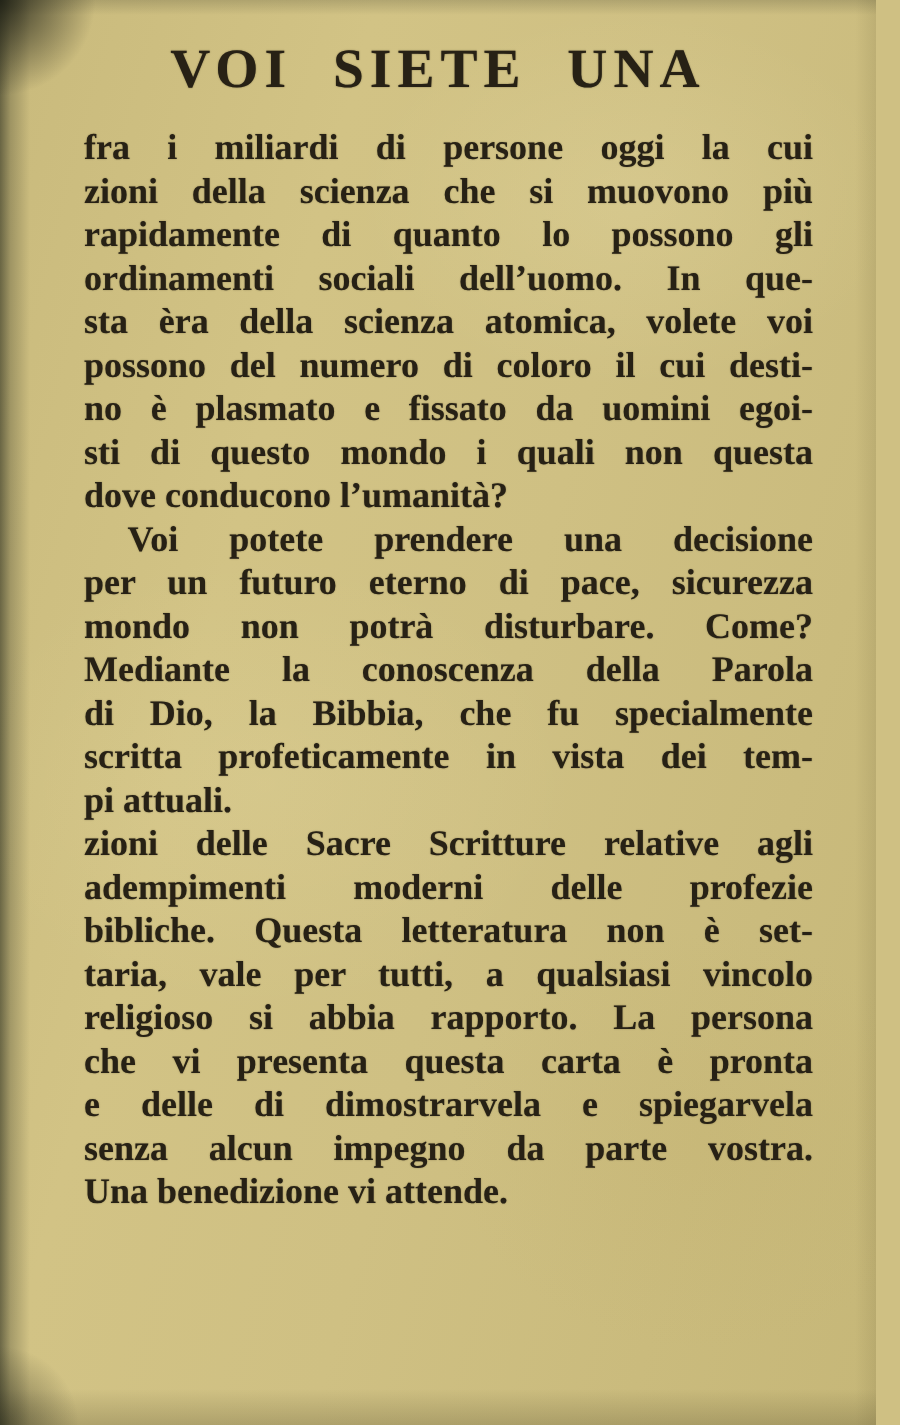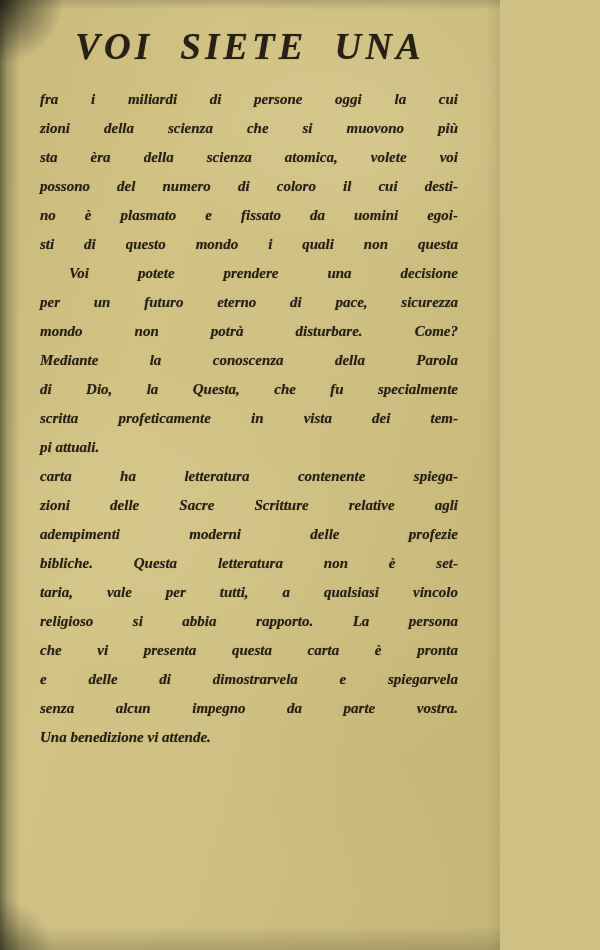--- a/index.html
+++ b/index.html
@@ -11,30 +11,29 @@
   html, body {
     width: 600px; height: 950px;
     overflow: hidden;
   }
   body {
     font-family: "Liberation Serif", "DejaVu Serif", serif;
     background: var(--paper);
   }
   .card {
     position: relative;
-    width: 500px; height: 950px;
+    width: 584px; height: 950px;
     background:
       
       radial-gradient(ellipse 260px 180px at 72% 14%, rgba(255,246,200,0.14), transparent 70%),
       radial-gradient(ellipse 300px 220px at 30% 55%, rgba(255,246,200,0.10), transparent 70%),
       radial-gradient(ellipse 240px 200px at 80% 80%, rgba(190,170,100,0.18), transparent 70%),
       
       linear-gradient(105deg, #c9ba7c 0%, #d2c385 30%, #cfc083 55%, #cabb7d 80%, #c6b778 100%);
     background-color: var(--paper);
-    font-style: italic;
   }
   
   .card::before {
     content: "";
     position: absolute; inset: 0;
     pointer-events: none;
     background:
       radial-gradient(circle 85px at 0px 0px, rgba(25,27,18,0.85), rgba(25,27,18,0.0) 75%),
       radial-gradient(circle 70px at 0px 950px, rgba(35,37,24,0.55), rgba(35,37,24,0.0) 75%),
       linear-gradient(to right, rgba(45,48,32,0.62) 0px, rgba(45,48,32,0.28) 7px, rgba(45,48,32,0.0) 20px),
@@ -50,23 +49,23 @@
     font-size: 37px;
     font-weight: bold;
     line-height: 42px;
     letter-spacing: 4px;
     word-spacing: 14px;
     color: var(--ink);
     text-shadow: 0 0 1px rgba(35,28,12,0.55);
   }
   .text-block {
     position: relative;
-    margin: 17px 42px 0 40px; 
+    margin: 17px 42px 0 56px; 
     color: var(--ink);
-    font-size: 15px;
+    font-size: 24px;
     font-weight: bold;
     line-height: 29px;
     text-shadow: 0 0 1px rgba(35,28,12,0.45);
   }
   .line {
     text-align: justify;
     text-align-last: justify;
     text-justify: inter-word;
     white-space: nowrap;
   }
@@ -79,36 +78,38 @@
 </style>
 </head>
 <body>
 
 <div class="card">
   <h1 class="title">VOI SIETE UNA</h1>
   <main class="text-block">
       <div>
         <div class="line">fra i miliardi di persone oggi la cui</div>
         <div class="line">zioni della scienza che si muovono più</div>
+        <div class="line">rapidamente di quanto lo possono gli</div>
+        <div class="line">ordinamenti sociali dell’uomo. In que-</div>
         <div class="line">sta èra della scienza atomica, volete voi</div>
         <div class="line">possono del numero di coloro il cui desti-</div>
         <div class="line">no è plasmato e fissato da uomini egoi-</div>
         <div class="line">sti di questo mondo i quali non questa</div>
+        <div class="line last-line">dove conducono l’umanità?</div>
       </div>
       <div>
         <div class="line first-line">Voi potete prendere una decisione</div>
         <div class="line">per un futuro eterno di pace, sicurezza</div>
         <div class="line">mondo non potrà disturbare. Come?</div>
         <div class="line">Mediante la conoscenza della Parola</div>
-        <div class="line">di Dio, la Questa, che fu specialmente</div>
+        <div class="line">di Dio, la Bibbia, che fu specialmente</div>
         <div class="line">scritta profeticamente in vista dei tem-</div>
         <div class="line last-line">pi attuali.</div>
       </div>
       <div>
-        <div class="line">carta ha letteratura contenente spiega-</div>
         <div class="line">zioni delle Sacre Scritture relative agli</div>
         <div class="line">adempimenti moderni delle profezie</div>
         <div class="line">bibliche. Questa letteratura non è set-</div>
         <div class="line">taria, vale per tutti, a qualsiasi vincolo</div>
         <div class="line">religioso si abbia rapporto. La persona</div>
         <div class="line">che vi presenta questa carta è pronta</div>
         <div class="line">e delle di dimostrarvela e spiegarvela</div>
         <div class="line">senza alcun impegno da parte vostra.</div>
         <div class="line last-line">Una benedizione vi attende.</div>
       </div>

